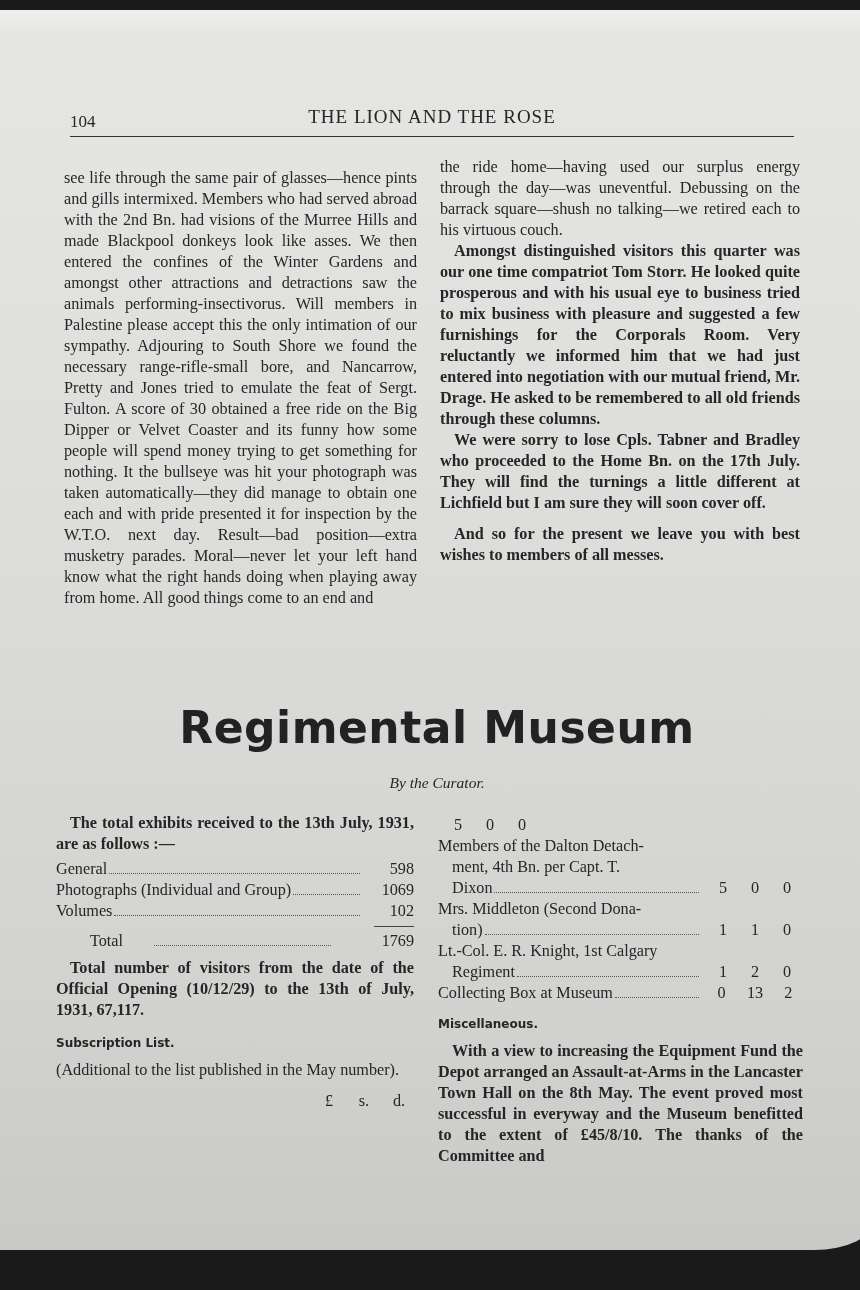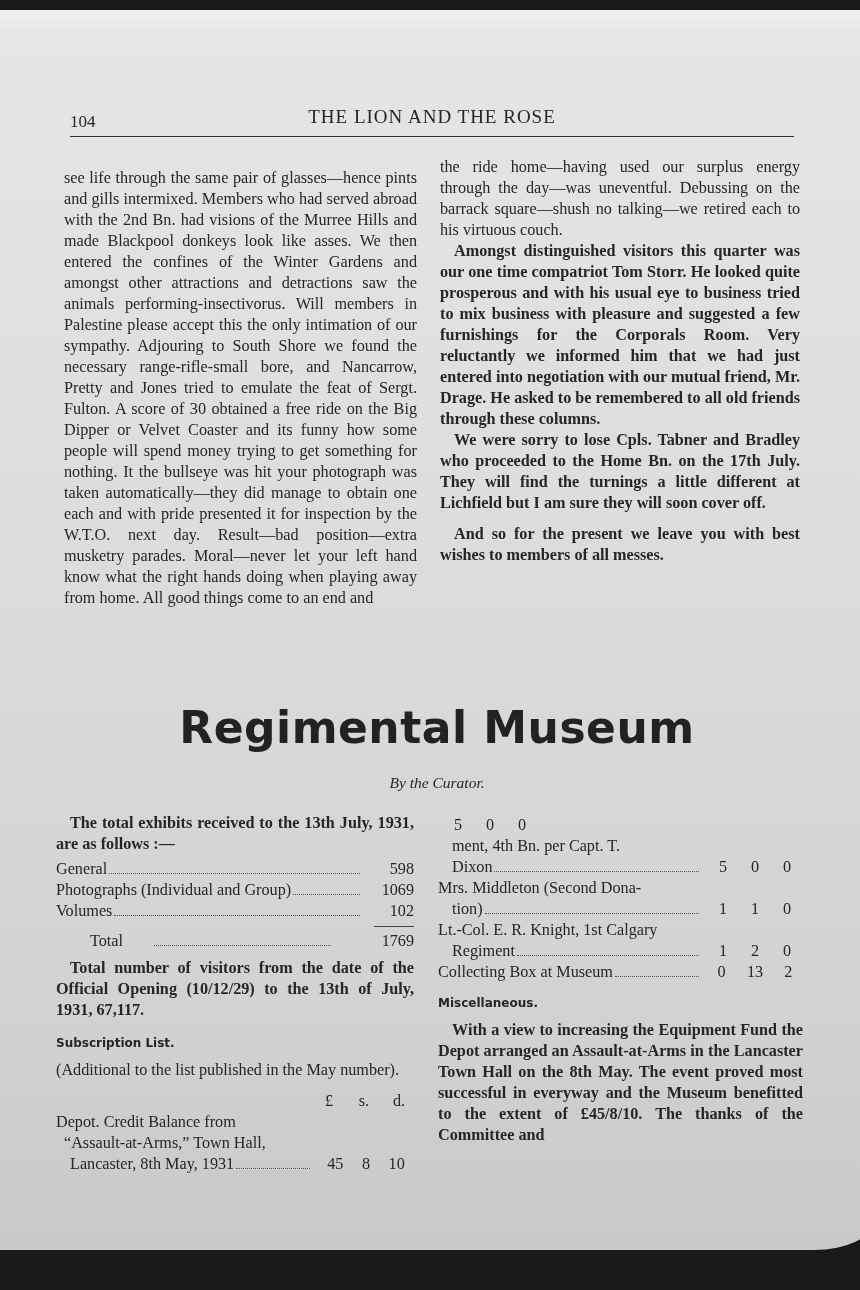--- a/index.html
+++ b/index.html
@@ -118,49 +118,33 @@
     <div class="subhead" style="margin-top:12px;">Subscription List.</div>
     <p>(Additional to the list published in the May number).</p>
 
     <div style="display:flex; justify-content:flex-end; margin-top:10px;">
       <div class="money">
         <span>£</span>
         <span>s.</span>
         <span>d.</span>
       </div>
     </div>
-    <div class="don">
-      <div class="txt">
-        <div class="l">Depot. Credit Balance from</div>
-        <div class="cont" style="padding-left:8px;">
-            <span>“Assault-at-Arms,” Town Hall,</span>
-          </div>
-        <div class="cont">
-            <span>Lancaster, 8th May, 1931</span>
-            <span class="dots"></span>
-          </div>
-      </div>
-      <div class="amt">
-        <span>45</span>
-        <span>8</span>
-        <span>10</span>
-      </div>
-    </div>
   </div>
 
   <div class="col col-right-bottom">
     <div class="don">
       <div class="amt">
         <span>5</span>
         <span>0</span>
         <span>0</span>
       </div>
     </div>
     <div class="don">
       <div class="txt">
+        <div class="l">Members of the Dalton Detach-</div>
         <div class="cont">
             <span>ment, 4th Bn. per Capt. T.</span>
           </div>
         <div class="cont">
             <span>Dixon</span>
             <span class="dots"></span>
           </div>
       </div>
       <div class="amt">
         <span>5</span>

